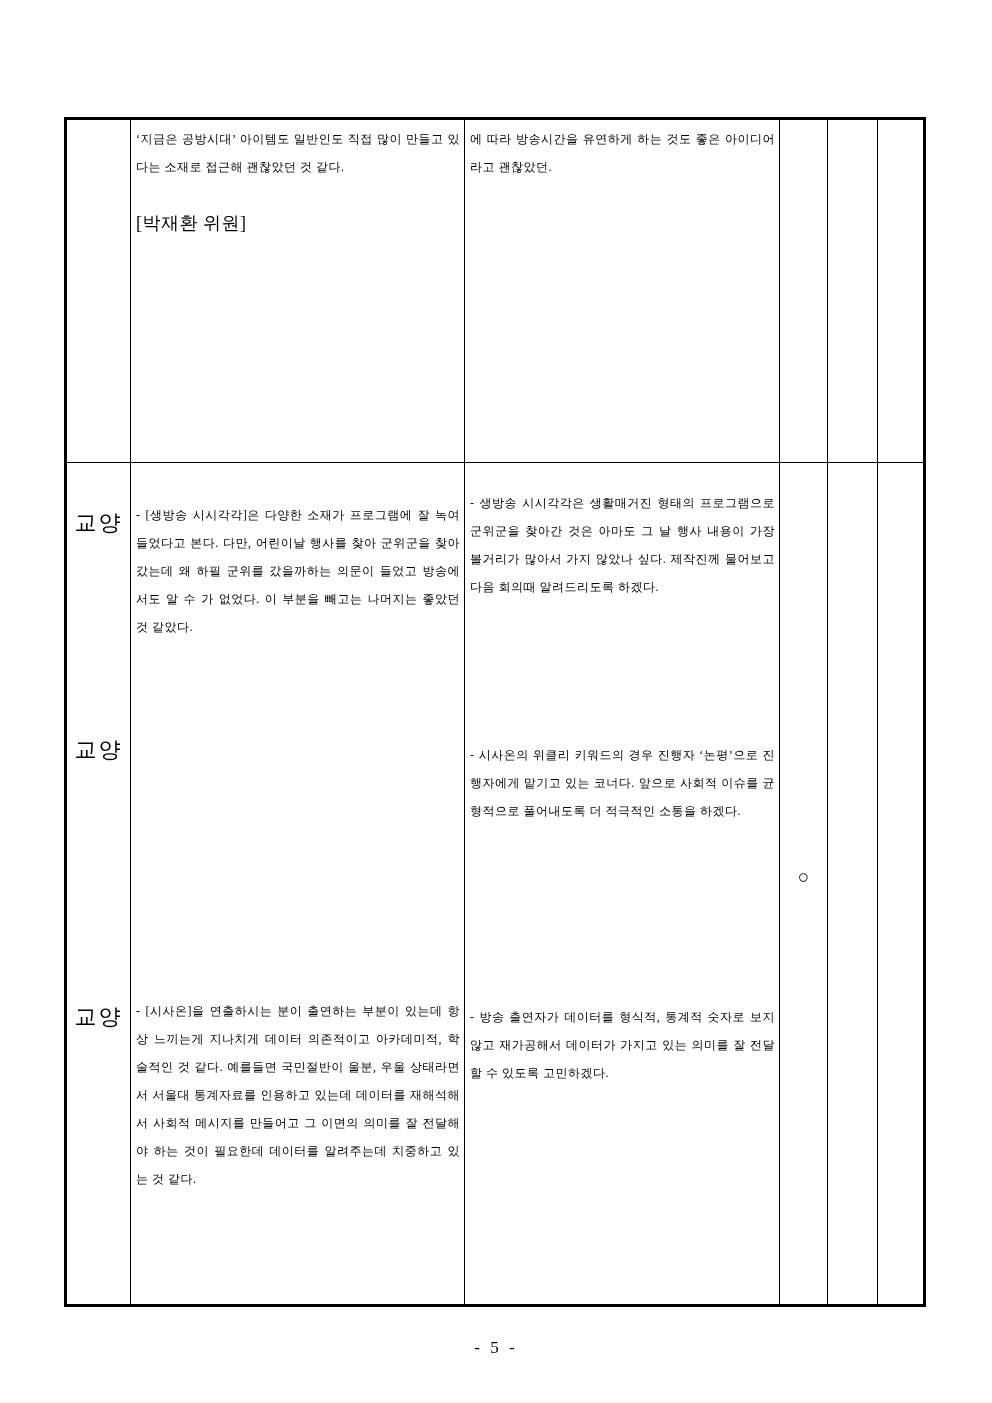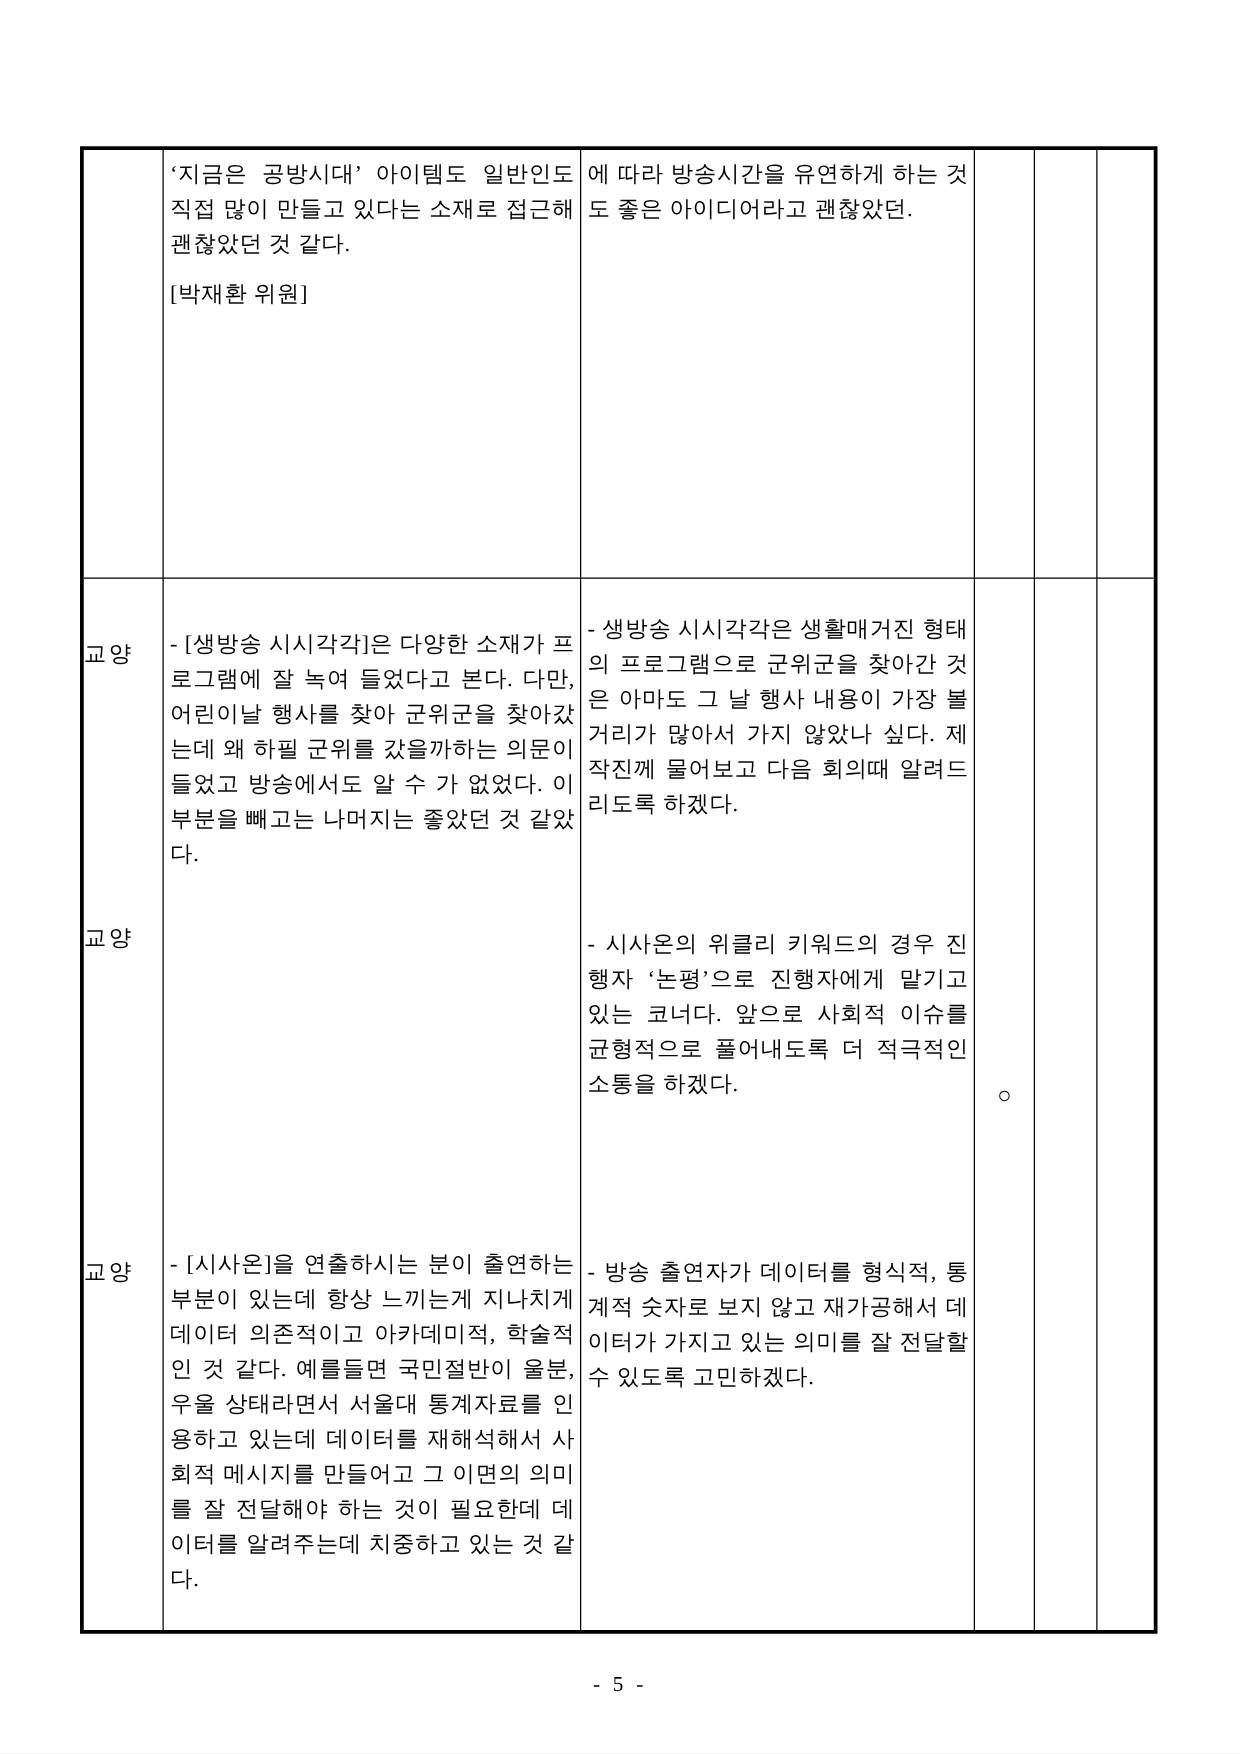--- a/index.html
+++ b/index.html
@@ -26,45 +26,45 @@
     grid-template-rows: 343px 841px;
   }
   .cell {
     border-right: 1px solid #000000;
     position: relative;
     overflow: hidden;
   }
   .cell.last-col { border-right: none; }
   .cell.r1 { border-bottom: 1px solid #000000; }
   .txt {
-    font-size: 18px;
+    font-size: 12px;
     line-height: 28px;
     letter-spacing: 0.5px;
     text-align: justify;
     word-break: normal;
   }
   .r1 .txt-wrap { padding: 5px 4px 0 5px; }
   .sig {
     font-size: 18px;
     line-height: 28px;
     letter-spacing: 0.5px;
-    margin-top: 12px;
+    margin-top: 28px;
     text-align: left;
   }
   .blk {
     position: absolute;
     left: 5px;
     right: 4px;
   }
   .cat {
     position: absolute;
     left: 0;
     width: 100%;
-    text-align: left;
-    font-size: 18px;
+    text-align: center;
+    font-size: 22px;
     line-height: 20px;
     letter-spacing: 2px;
   }
   .cat.c1 { top: 50px; }
   .cat.c2 { top: 277px; }
   .cat.c3 { top: 544px; }
   .blk.op1 { top: 38px; }
   .blk.op2 { top: 274px; }
   .blk.op3 { top: 534px; }
   .blk.re1 { top: 26px; }

